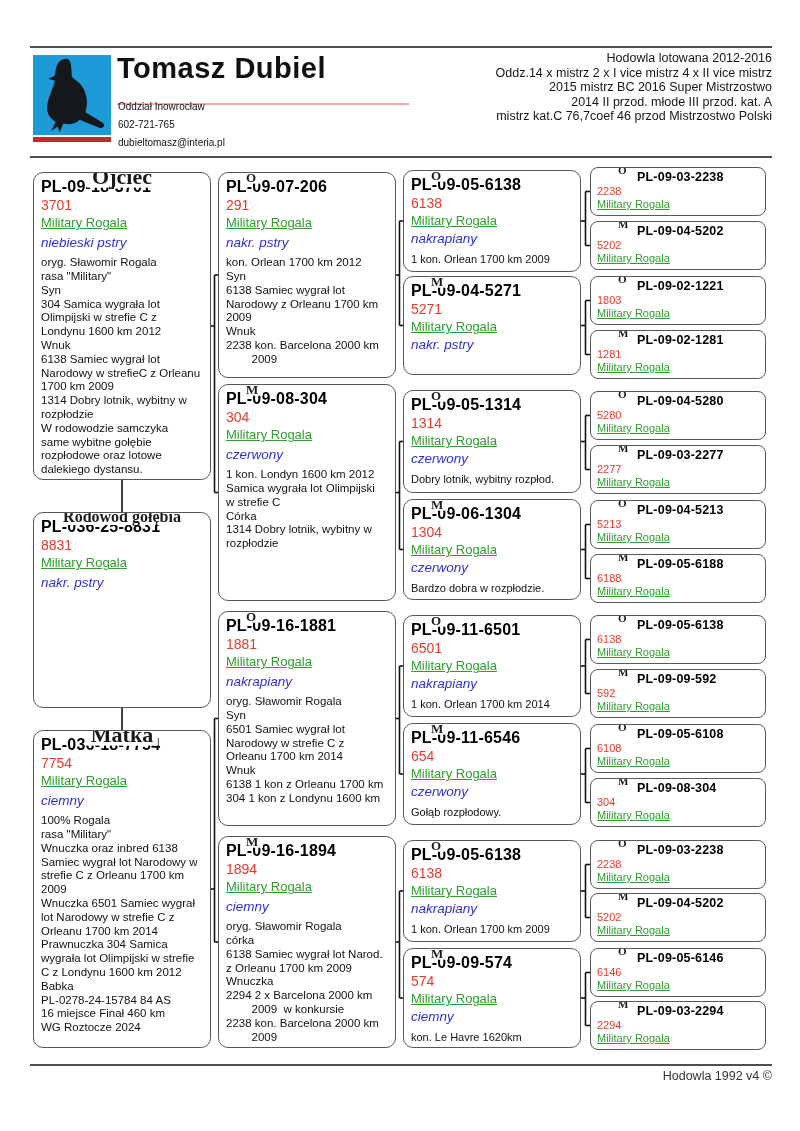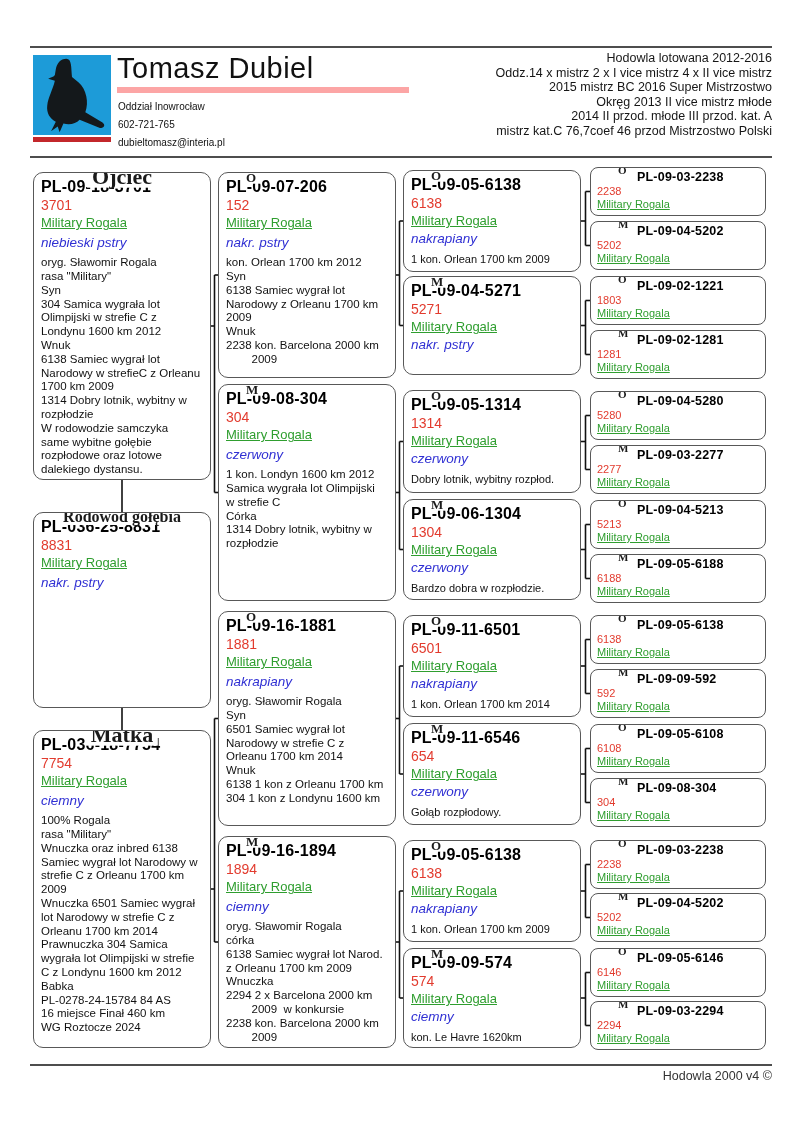--- a/index.html
+++ b/index.html
@@ -3,22 +3,22 @@
 <meta charset="utf-8">
 <style>
   html,body{margin:0;padding:0;background:#fff;}
   #page{position:relative;width:800px;height:1131px;background:#fff;
         font-family:"Liberation Sans","DejaVu Sans",sans-serif;color:#111;overflow:hidden;}
   .rule{position:absolute;left:30px;width:742px;height:2px;background:#4e4e4e;}
   
   #logo{position:absolute;left:33px;top:55px;width:78px;height:80px;background:#1d9bd8;}
   #logo svg{width:100%;height:100%;display:block;}
   #logo-bar{position:absolute;left:33px;top:137px;width:78px;height:5px;background:#c3272b;}
-  #owner-name{position:absolute;left:117px;top:52px;margin:0;font-size:29px;font-weight:normal;
-              letter-spacing:.5px;width:292px;border-bottom:6px solid #fca5a5;padding-bottom:2px;}
+  #owner-name{position:absolute;left:117px;top:52px;margin:0;font-size:29px;font-weight:bold;
+              letter-spacing:.5px;width:292px;border-bottom:2px solid #fca5a5;padding-bottom:18px;}
   #owner-lines{position:absolute;left:118px;top:98px;font-size:10px;line-height:18px;}
   #achv{position:absolute;right:28px;top:51px;width:420px;text-align:right;
         font-size:12.5px;line-height:14.6px;color:#161616;}
   
   .pbox{position:absolute;background:#fff;border:1.5px solid #585858;border-radius:10px;
         box-sizing:border-box;padding:5px 6px 2px 7px;overflow:hidden;z-index:2;}
   .plabel{position:absolute;transform:translateY(-56%);background:#fff;padding:0 5px;
           font-family:"Liberation Serif","DejaVu Serif",serif;font-weight:bold;color:#1a1a1a;
           white-space:nowrap;line-height:1;z-index:3;}
   .plabel.center{left:50%;transform:translate(-50%,-56%);}
@@ -60,21 +60,20 @@
   <div id="owner-lines">
     <div>Oddział Inowrocław</div>
     <div>602-721-765</div>
     <div>dubieltomasz@interia.pl</div>
   </div>
 
   <div id="achv">
     <div>Hodowla lotowana 2012-2016</div>
     <div>Oddz.14 x mistrz 2 x I vice mistrz 4 x II vice mistrz</div>
     <div>2015 mistrz BC 2016 Super Mistrzostwo</div>
-    <div>Okręg 2013 II vice mistrz młode</div>
     <div>2014 II przod. młode III przod. kat. A</div>
     <div>mistrz kat.C 76,7coef 46 przod Mistrzostwo Polski</div>
   </div>
 
   <svg id="connectors" width="800" height="1131">
       <line x1="214.5" y1="275" x2="214.5" y2="492.5" stroke="#111" stroke-width="1.6"></line>
       <line x1="211" y1="326" x2="214.5" y2="326" stroke="#111" stroke-width="1.6"></line>
       <line x1="214.5" y1="275" x2="218" y2="275" stroke="#111" stroke-width="1.6"></line>
       <line x1="214.5" y1="492.5" x2="218" y2="492.5" stroke="#111" stroke-width="1.6"></line>
       <line x1="214.5" y1="718.5" x2="214.5" y2="942" stroke="#111" stroke-width="1.6"></line>
@@ -185,21 +184,21 @@
 C z Londynu 1600 km 2012
 Babka
 PL-0278-24-15784 84 AS
 16 miejsce Finał 460 km
 WG Roztocze 2024</div>
   </div>
 
   <div class="pbox" id="b-a0" style="left:218px;top:172px;width:178px;height:206px">
     <span class="plabel om">O</span>
     <div class="ring">PL-09-07-206</div>
-    <div class="shortno">152</div>
+    <div class="shortno">291</div>
     <div class="strain">Military Rogala</div>
     <div class="variety">nakr. pstry</div>
     <div class="desc">kon. Orlean 1700 km 2012
 Syn
 6138 Samiec wygrał lot
 Narodowy z Orleanu 1700 km
 2009
 Wnuk
 2238 kon. Barcelona 2000 km
         2009</div>
@@ -404,14 +403,14 @@
     <div class="shortno">6146</div>
     <div class="strain">Military Rogala</div>
   </div>
   <div class="pbox sm" id="b-c15" style="left:590px;top:1001px;width:176px;height:49px">
     <span class="plabel om-sm">M</span>
     <div class="ring">PL-09-03-2294</div>
     <div class="shortno">2294</div>
     <div class="strain">Military Rogala</div>
   </div>
 
-  <div id="footer-credit">Hodowla 2000 v4 ©</div>
+  <div id="footer-credit">Hodowla 1992 v4 ©</div>
 </div>
 
 </body></html>

